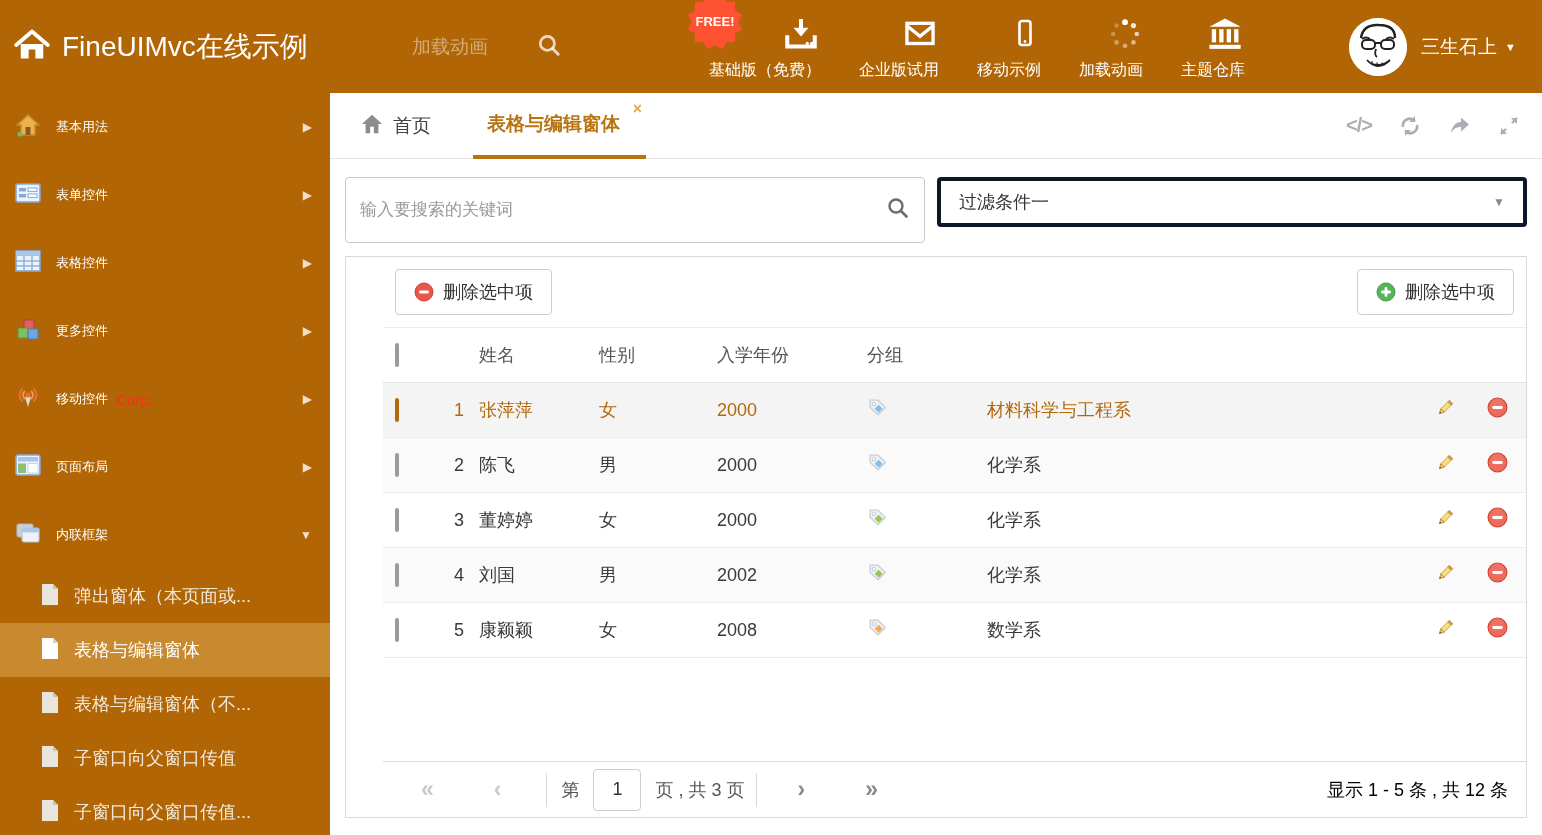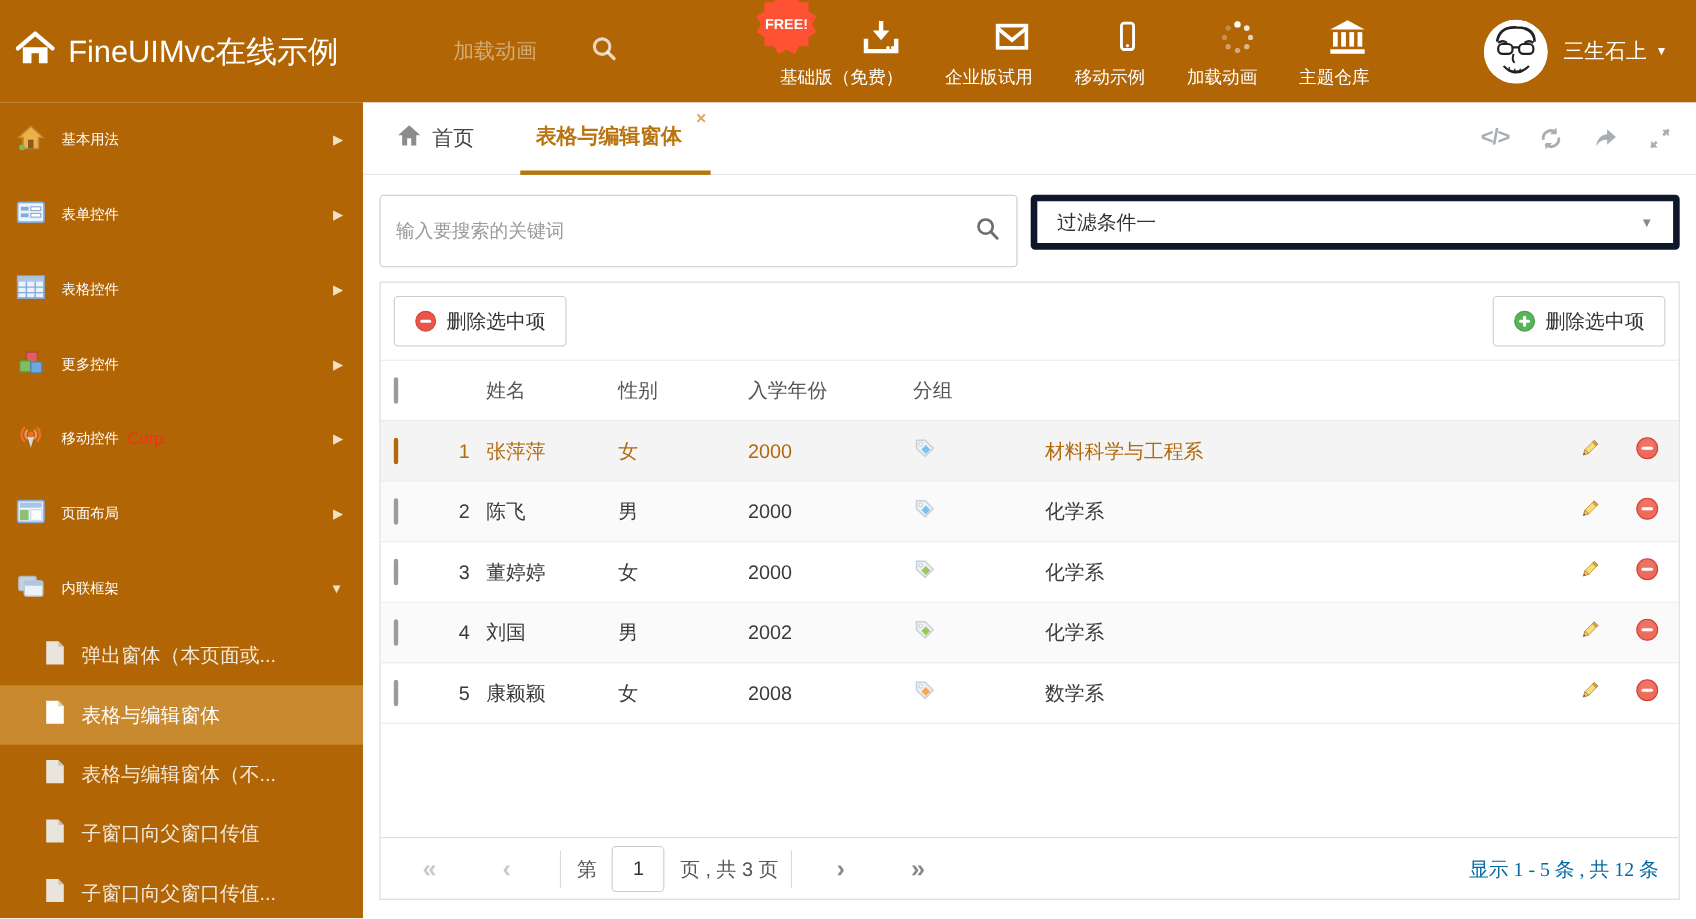--- a/index.html
+++ b/index.html
@@ -49,25 +49,25 @@
   .tab-active .lbl { color:#B8740F; font-size:19px; font-weight:bold; }
   .tab-close { position:absolute; right:4px; top:8px; color:#DFA75F; font-size:16px; font-weight:bold; line-height:1; cursor:pointer; }
   .tabtools { margin-left:auto; display:flex; align-items:center; margin-right:22px; }
   .tooli { margin-left:26px; cursor:pointer; display:flex; align-items:center; }
   .code-glyph { color:#A9AEB4; font-size:20px; font-weight:bold; letter-spacing:-1px; }
 
   .filterrow { flex:0 0 auto; display:flex; padding:18px 15px 0 15px; }
   .searchbox { flex:0 0 580px; height:66px; border:1px solid #c9c9c9; border-radius:4px; display:flex; align-items:center; padding:0 14px; background:#fff;justify-content:space-between; }
   .searchbox input { flex:1; border:0; outline:none; font-size:17px; color:#333; font-family:inherit; }
   .searchbox input::placeholder { color:#999; }
-  .filterbox { flex:1; height:50px; border:6px solid #0f172a; border-radius:4px; margin-left:12px; display:flex; align-items:center; justify-content:space-between; padding:0 18px; cursor:pointer; background:#fff; }
+  .filterbox { flex:1; height:50px; border:4px solid #0f172a; border-radius:4px; margin-left:12px; display:flex; align-items:center; justify-content:space-between; padding:0 18px; cursor:pointer; background:#fff; }
   .filterbox .val { color:#333; font-size:18px; }
   .filterbox .caret { color:#8a8a8a; font-size:12px; }
 
-  .panel { flex:1 1 auto; margin:13px 15px 17px 15px; border:1px solid #d9d9d9; display:flex; flex-direction:column; overflow:hidden; }
+  .panel { flex:1 1 auto; margin:13px 15px 17px 15px; border:1px solid #d9d9d9; display:flex; flex-direction:column; overflow:hidden;padding-left:37px; }
   .panel-toolbar { flex:0 0 auto; display:flex; justify-content:space-between; padding:12px 12px; border-bottom:1px solid #ececec; }
   .btn { height:46px; border:1px solid #ccc; border-radius:4px; background:#fff; display:inline-flex; align-items:center; padding:0 18px; font-size:18px; color:#333; cursor:pointer; font-family:inherit; }
   .btn svg { margin-right:9px; }
 
   .thead, .trow { display:grid; grid-template-columns:44px 40px 120px 118px 150px 120px 1fr 46px 58px; align-items:center; padding-left:12px; }
   .thead { flex:0 0 auto; height:55px; color:#555; font-size:18px; border-bottom:1px solid #e4e4e4; }
   .trow { height:55px; font-size:18px; color:#3a3a3a; border-bottom:1px solid #ececec; }
   .trow.even { background:#fafafa; }
   .trow.hl { background:#f4f4f4; color:#B2690B; }
   .cb { width:18px; height:18px; border:2px solid #9b9b9b; border-radius:3px; background:#fff; cursor:pointer; }
@@ -77,21 +77,21 @@
   .trow.hl .cell-major a { color:#B2690B; }
   .cell-act { display:flex; justify-content:center; cursor:pointer; }
   .tbody-filler { flex:1 1 auto; }
 
   .pager { flex:0 0 auto; height:56px; border-top:1px solid #dcdcdc; display:flex; align-items:center; padding:0 18px; font-size:18px; color:#555; }
   .pg-btn { font-size:23px; font-weight:bold; cursor:pointer; line-height:1; }
   .pg-dis { color:#c9c9c9; }
   .pg-en { color:#8a8a8a; }
   .pg-div { width:1px; height:34px; background:#d9d9d9; }
   .pg-input { width:48px; height:42px; border:1px solid #ccc; border-radius:4px; text-align:center; font-size:18px; color:#333; outline:none; font-family:inherit; }
-  .pg-sum { margin-left:auto; color:#0369a1;font-family:Liberation Serif, serif; }
+  .pg-sum { margin-left:auto; color:#000000; }
   .ml20{margin-left:20px;} .ml60{margin-left:60px;} .ml45{margin-left:45px;} .ml14{margin-left:14px;} .ml12{margin-left:12px;} .ml40{margin-left:40px;}
 </style>
 </head>
 <body>
 
 <div class="app">
 
   <header class="topbar">
     <div class="brand">
       <span>

